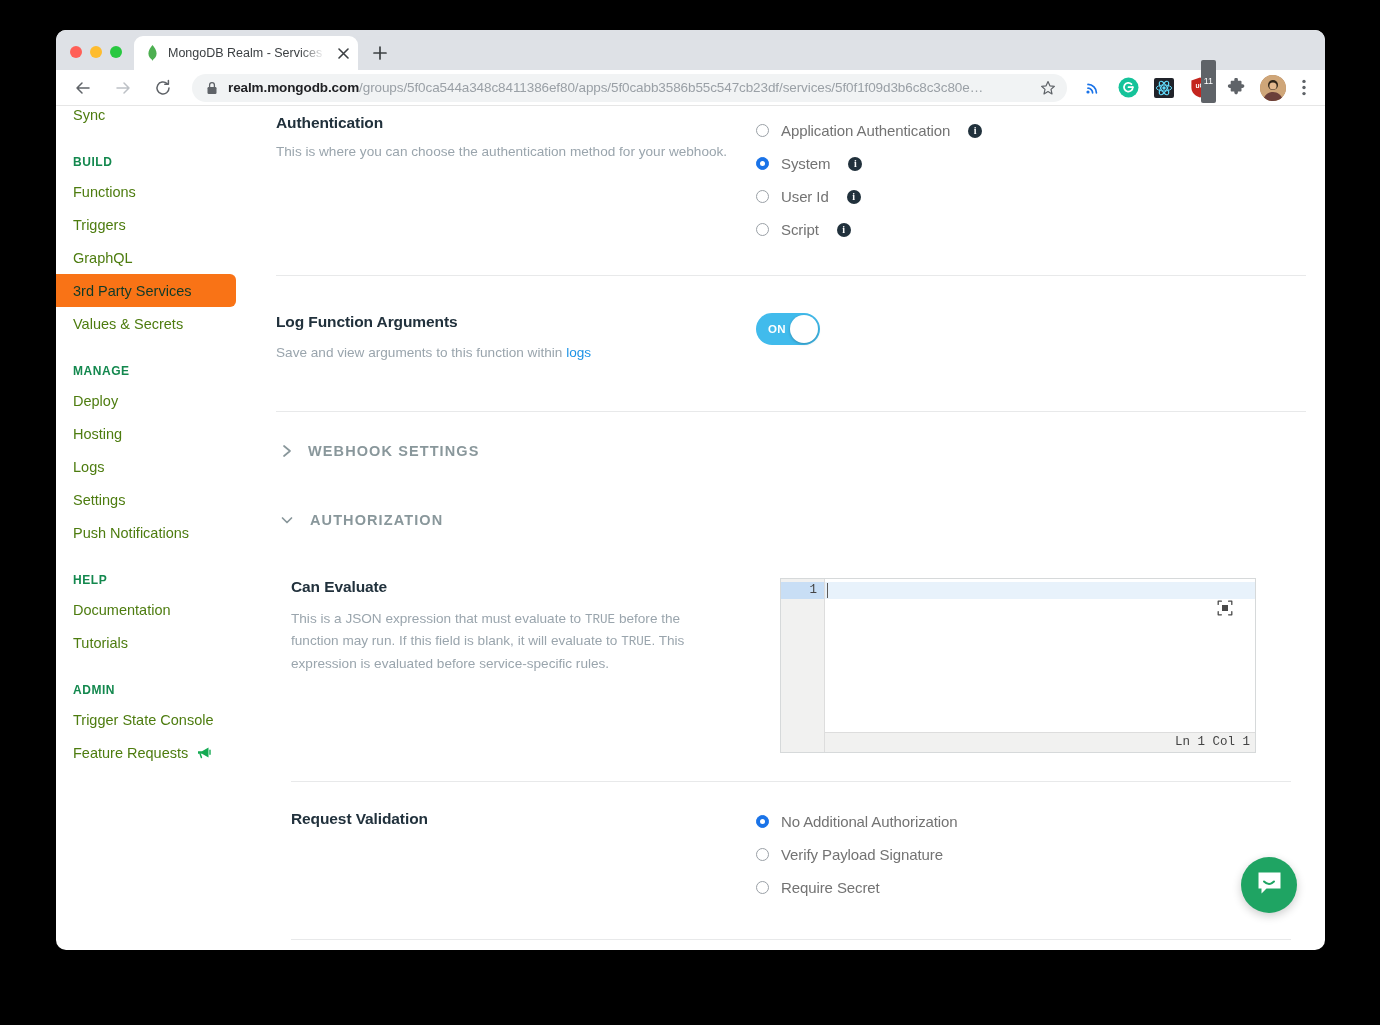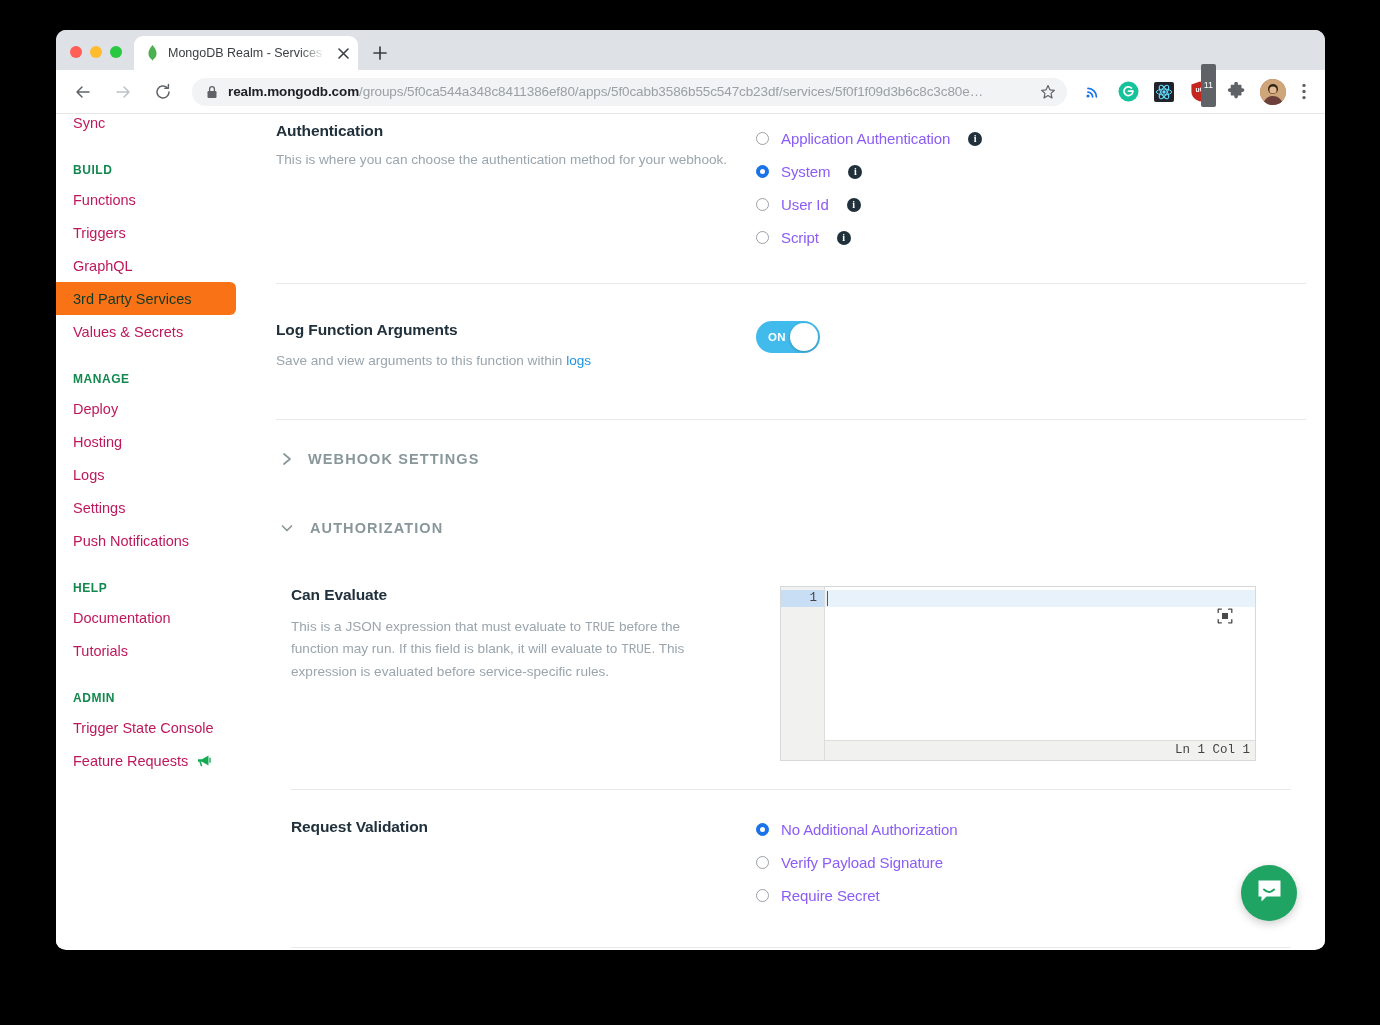--- a/index.html
+++ b/index.html
@@ -64,21 +64,21 @@
     border-radius: 50%; color: #5f6368;
   }
   #new-tab-button {
     width: 28px; height: 28px; margin: 0 0 3px 8px;
     display: flex; align-items: center; justify-content: center;
     border-radius: 50%; color: #5f6368;
   }
 
   
   #browser-toolbar {
-    height: 44px;
+    height: 36px;
     background: #ffffff;
     display: flex; align-items: center;
     padding: 0 10px 0 8px;
     gap: 2px;
     border-bottom: 1px solid #e6e6e6;
   }
   .nav-btn {
     width: 30px; height: 30px; margin: 0 4px;
     display: flex; align-items: center; justify-content: center;
     color: #5f6368; border-radius: 50%;
@@ -121,21 +121,21 @@
     width: 200px; flex: 0 0 200px;
     padding-top: 0;
     background: #ffffff;
     position: relative;
     font-size: 14.5px;
   }
   .nav-item {
     height: 33px;
     display: flex; align-items: center;
     padding-left: 17px;
-    color: #be185d;
+    color: #4d7c0f;
     border-radius: 0 6px 6px 0;
     margin-right: 20px;
     white-space: nowrap;
   }
   .nav-item.selected {
     background: #f97316;
     color: #0f3a29;
     font-weight: normal;
   }
   .nav-section {
@@ -211,21 +211,21 @@
     content: "";
     position: absolute;
     left: 50%; top: 50%;
     width: 5px; height: 5px;
     margin: -2.5px 0 0 -2.5px;
     border-radius: 50%;
     background: #fff;
   }
   .radio-label {
     font-size: 15px;
-    color: #8b5cf6;
+    color: #737373;
     letter-spacing: -0.1px;
   }
   .info-icon {
     width: 14px; height: 14px;
     border-radius: 50%;
     background: #21313c;
     color: #fff;
     font-size: 10px;
     font-weight: bold;
     display: inline-flex;

